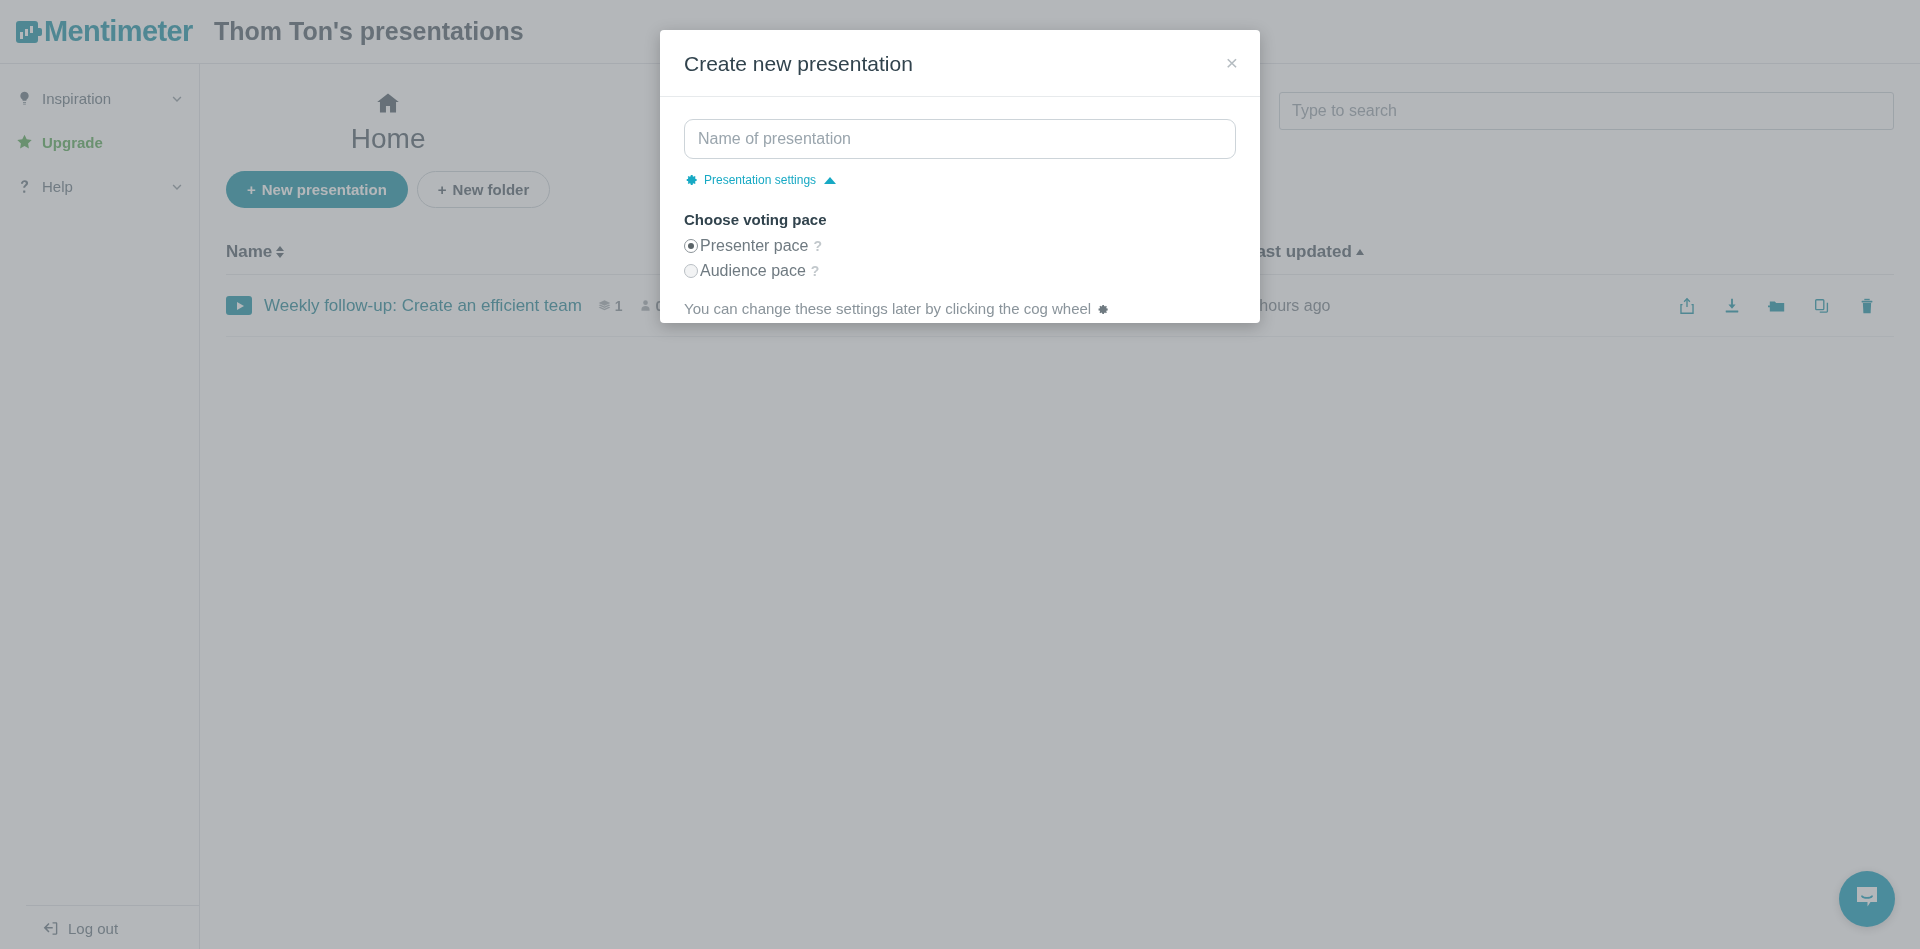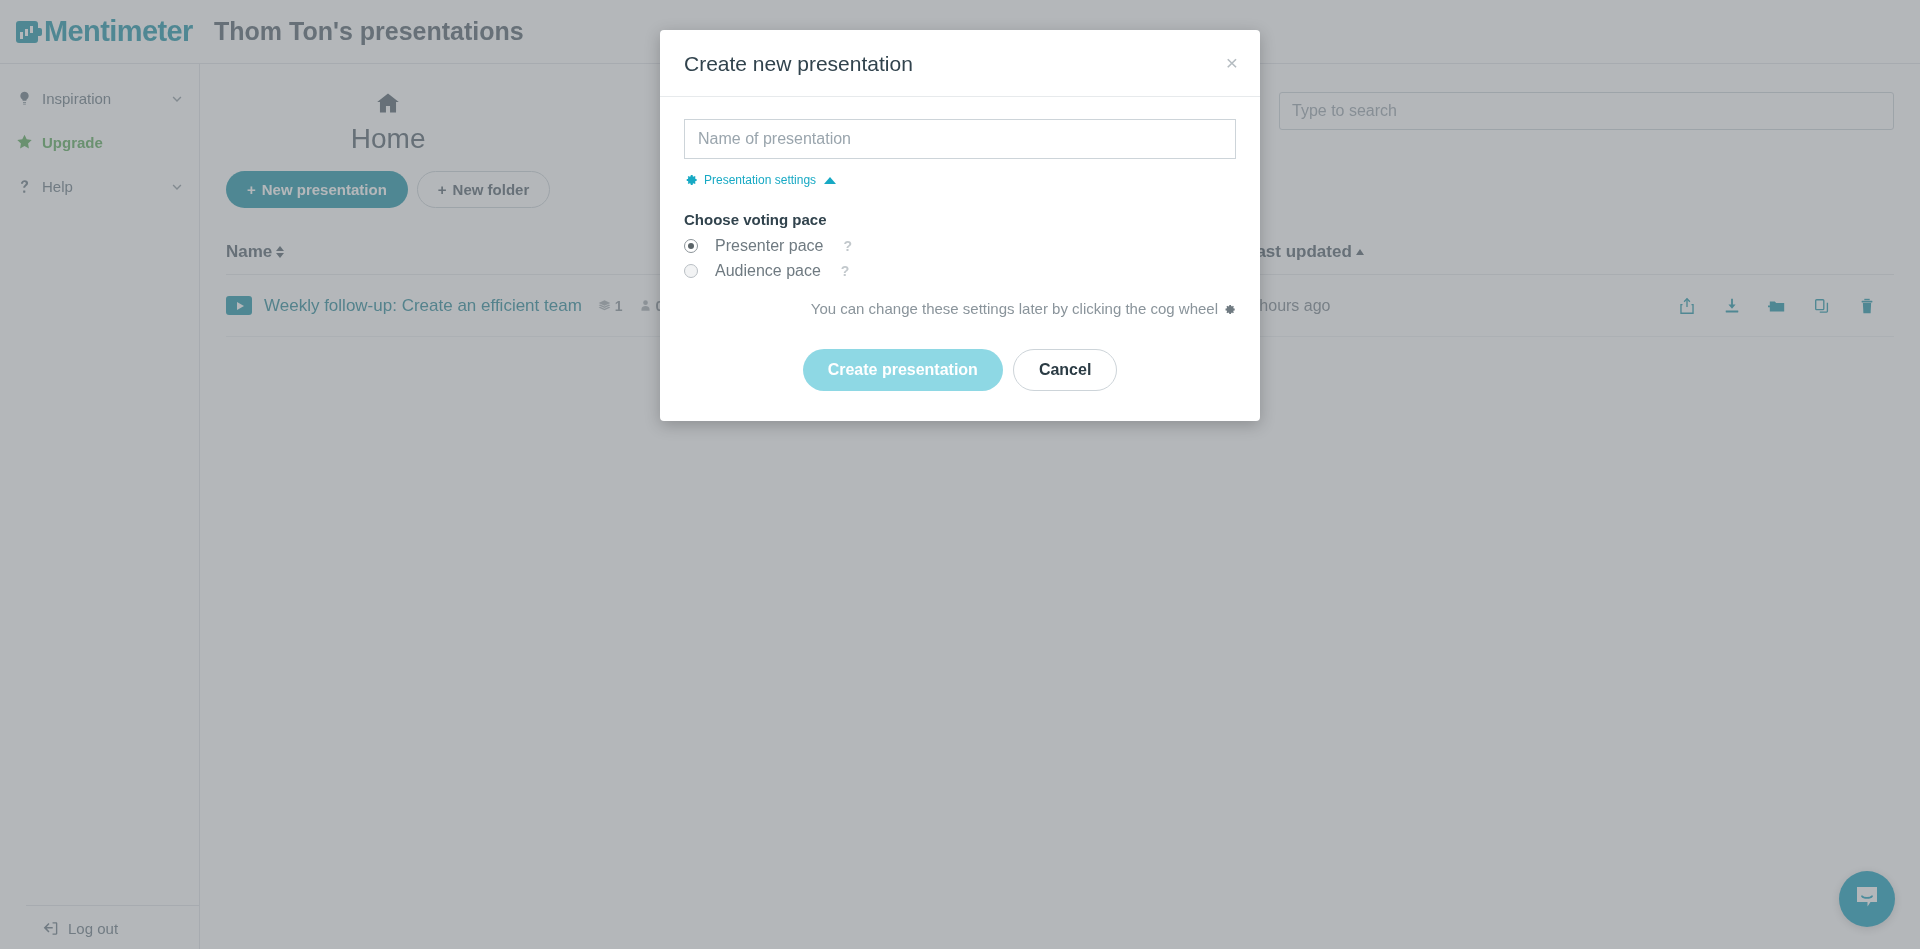--- a/index.html
+++ b/index.html
@@ -314,21 +314,21 @@
     font-size: 21px;
     color: #b5bcc1;
     cursor: pointer;
     line-height: 1;
   }
   .modal-body { padding: 22px 24px 6px 24px; }
   .name-input {
     width: 100%;
     height: 40px;
     border: 1px solid #cdd4d9;
-    border-radius: 0;
+    border-radius: 9px;
     padding: 0 13px;
     font-size: 16px;
     color: #54636d;
     font-family: "Liberation Sans", sans-serif;
   }
   .name-input::placeholder { color: #9aa5ad; }
 
   .settings-toggle {
     margin-top: 14px;
     display: inline-flex;
@@ -351,21 +351,21 @@
   .settings-body { margin-top: 20px; }
   .settings-h {
     font-size: 15px;
     font-weight: bold;
     color: #31434d;
     margin-bottom: 9px;
   }
   .radio-row {
     display: flex;
     align-items: center;
-    gap: 17px;
+    gap: 2px;
     margin-bottom: 7px;
     cursor: pointer;
   }
   .radio {
     width: 14px; height: 14px;
     border-radius: 50%;
     border: 1px solid #b9bfc4;
     background: #f2f3f4;
     position: relative;
     flex: 0 0 auto;
@@ -387,21 +387,20 @@
     cursor: help;
     margin-left: 3px;
   }
   .hint {
     margin-top: 20px;
     font-size: 15px;
     color: #8a949b;
     display: flex;
     align-items: center;
     gap: 5px;
-    justify-content: flex-end;
   }
   .hint .cog { width: 13px; height: 13px; color: #6f7a81; }
 
   .modal-foot {
     padding: 26px 24px 30px 24px;
     display: flex;
     justify-content: center;
     gap: 10px;
   }
   .btn-create {
@@ -650,19 +649,15 @@
           <span class="cog">
             <svg viewBox="0 0 20 20" width="13" height="13" fill="currentColor">
                 <path d="M10 6.6a3.4 3.4 0 100 6.8 3.4 3.4 0 000-6.8zm0 5.1a1.7 1.7 0 110-3.4 1.7 1.7 0 010 3.4z"></path>
                 <path d="M18 8.6h-1.6a6.6 6.6 0 00-.7-1.7l1.1-1.1-1.6-1.6-1.1 1.1a6.6 6.6 0 00-1.7-.7V2.9H9.6v1.7a6.6 6.6 0 00-1.7.7L6.8 4.2 5.2 5.8l1.1 1.1a6.6 6.6 0 00-.7 1.7H3.9v2.8h1.7c.2.6.4 1.2.7 1.7l-1.1 1.1 1.6 1.6 1.1-1.1c.5.3 1.1.6 1.7.7v1.7h2.8v-1.7c.6-.2 1.2-.4 1.7-.7l1.1 1.1 1.6-1.6-1.1-1.1c.3-.5.6-1.1.7-1.7H18z"></path>
               </svg>
           </span>
         </div>
       </div>
     </div>
 
-    <div class="modal-foot">
-      <button class="btn-create">Create presentation</button>
-      <button class="btn-cancel">Cancel</button>
-    </div>
   </div>
 
 </div>
 
 </body></html>

